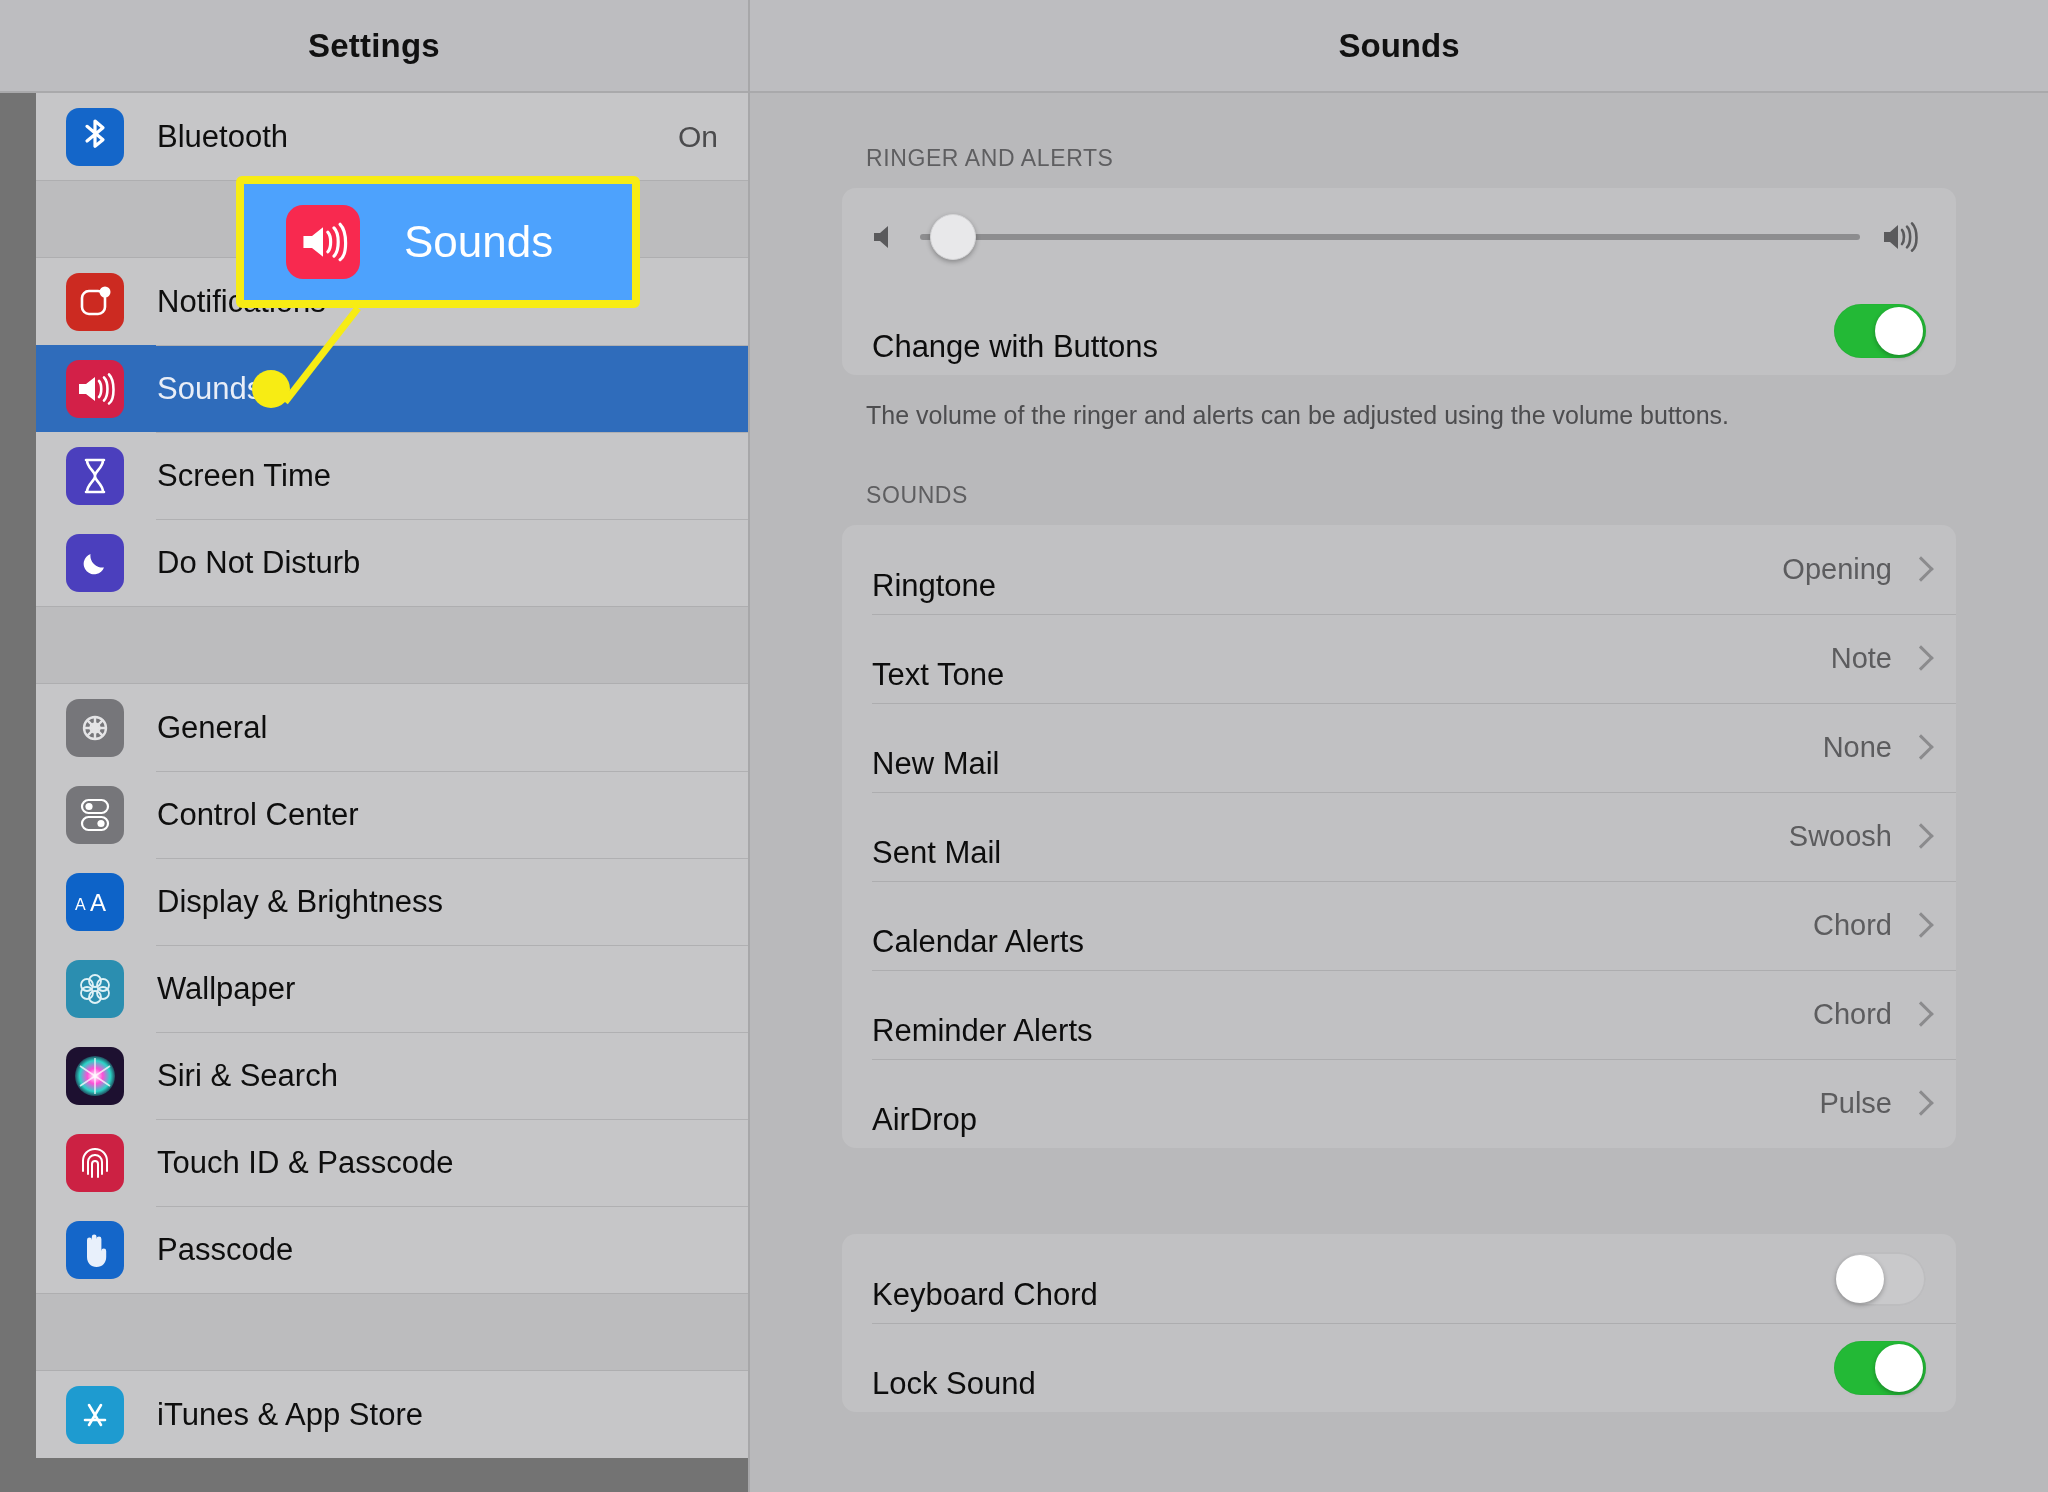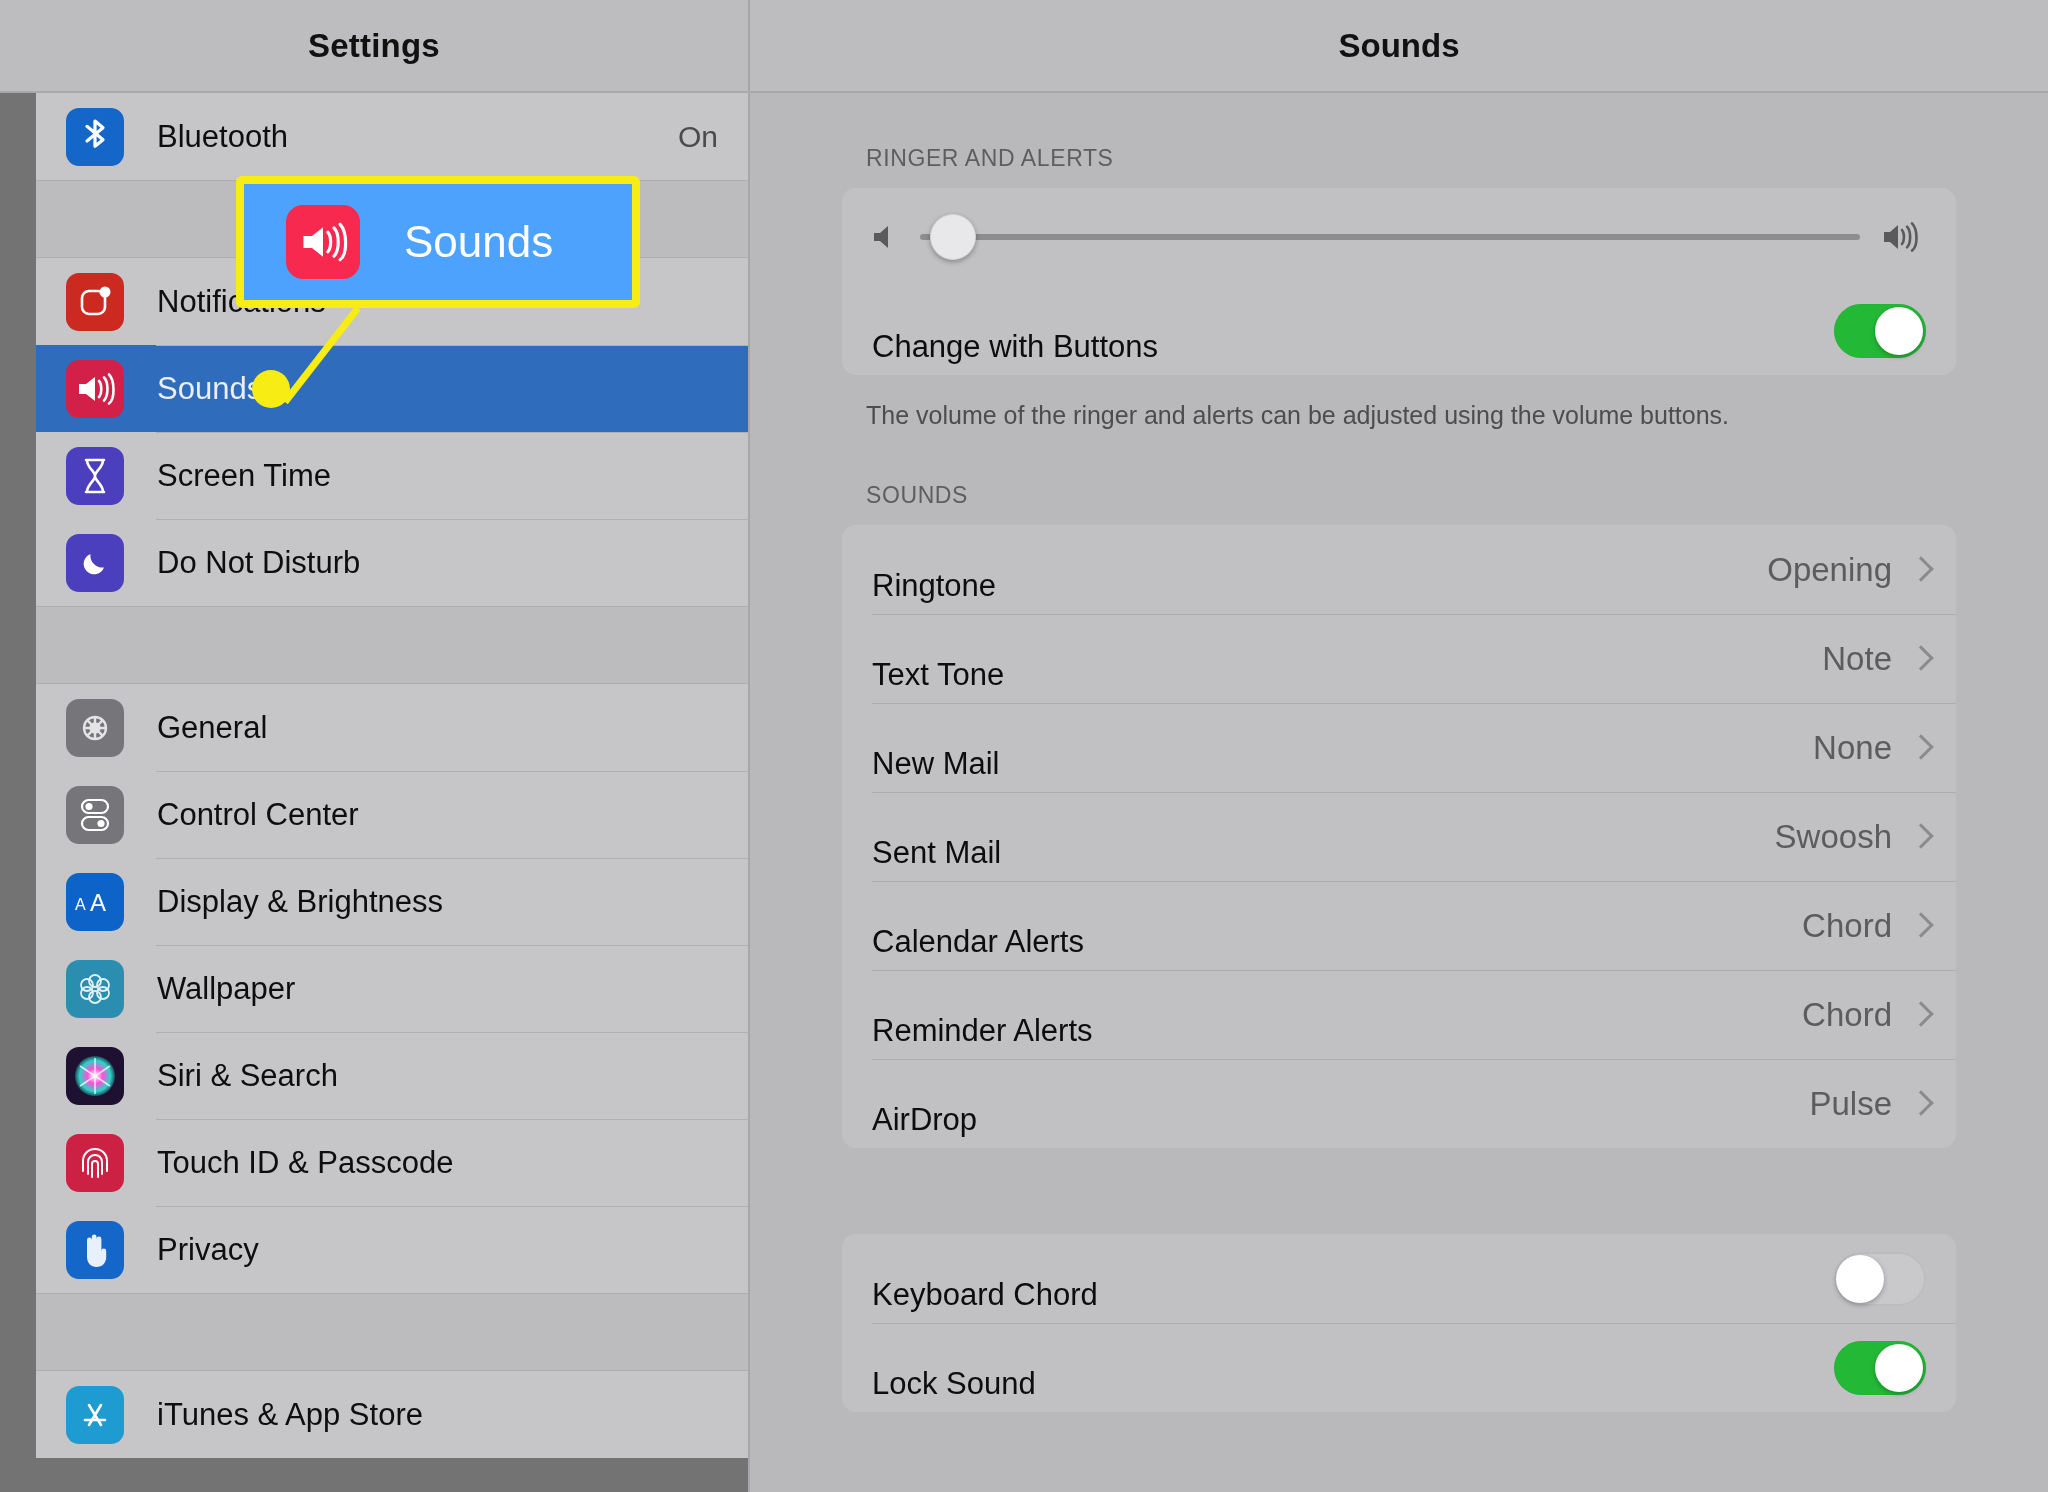--- a/index.html
+++ b/index.html
@@ -80,21 +80,21 @@
   }
   .card-row {
     height: 89px; display: flex; align-items: center;
     padding: 0 30px; position: relative;
   }
   .card-row + .card-row::before {
     content:""; position:absolute; left: 30px; right: 0; top: 0; height: 1px;
     background: #adadaf;
   }
   .cr-label { font-size: 31px; color: #0d0d0d; margin-top: 32px; }
-  .cr-value { margin-left: auto; font-size: 33px; color: #5c5c5e; }
+  .cr-value { margin-left: auto; font-size: 29px; color: #5c5c5e; }
   .chev {
     margin-left: 20px; width: 14px; height: 26px; flex: 0 0 14px;
     position: relative;
   }
   .chev::before {
     content:""; position:absolute; left:0; top:3px;
     width: 15px; height: 15px;
     border-top: 3.5px solid #8b8b8d; border-right: 3.5px solid #8b8b8d;
     transform: rotate(45deg);
   }
@@ -300,21 +300,21 @@
         <span class="row-label">Touch ID &amp; Passcode</span>
       </div>
 
 
       <div class="row">
         <span class="app-icon" style="background:#1466c9">
           <svg class="gi" width="34" height="38" viewBox="0 0 34 38">
             <path d="M9 20V9a2.4 2.4 0 1 1 4.8 0v8V6a2.4 2.4 0 1 1 4.8 0v11V8a2.4 2.4 0 1 1 4.8 0v12a2.4 2.4 0 1 1 4.8 0v6c0 6-4 10-9.6 10S9 32 9 26z" fill="#e8f0fb"></path>
           </svg>
         </span>
-        <span class="row-label">Privacy</span>
+        <span class="row-label">Passcode</span>
       </div>
 
       <div class="group-gap"></div>
 
       <div class="row">
         <span class="app-icon" style="background:#1e9bd0">
           <svg class="gi" width="38" height="38" viewBox="0 0 38 38">
             <path d="M13 29l12-20M25 29L13 9M9 24h20" stroke="#fff" stroke-width="2.6" fill="none" stroke-linecap="round"></path>
           </svg>
         </span>

